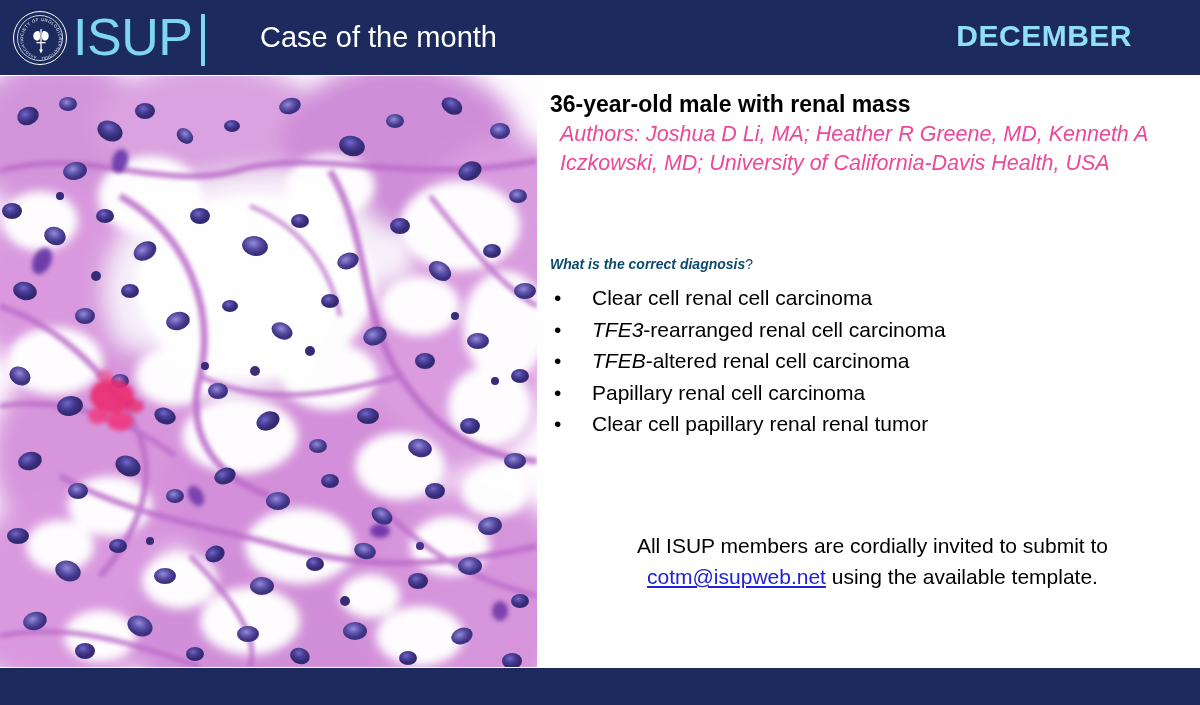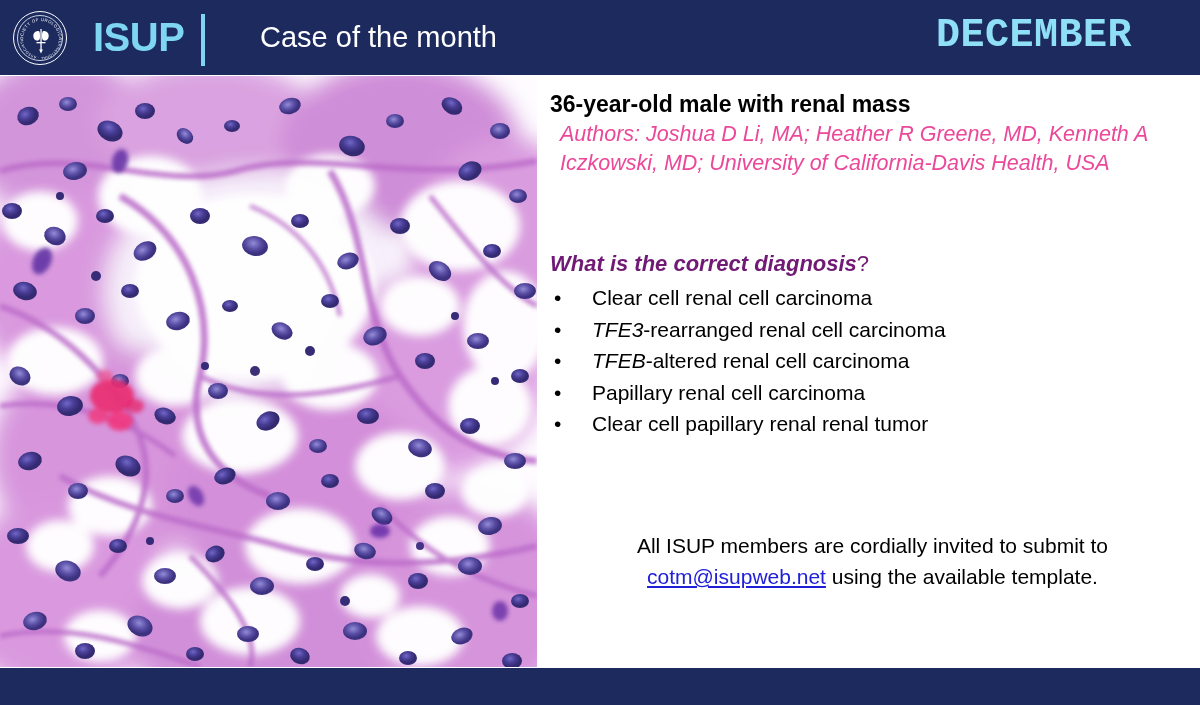--- a/index.html
+++ b/index.html
@@ -26,37 +26,36 @@
   }
   .logo-seal .ring{
     position:absolute;left:3px;top:3px;right:3px;bottom:3px;
     border-radius:50%;
     border:1px solid #c9d3e6;
     box-sizing:border-box;
   }
   .logo-seal svg{position:absolute;left:0;top:0;}
   .brand{
     position:absolute;left:73px;top:13px;
-    font-size:40px;font-weight:bold;letter-spacing:-0.5px;
+    font-size:52px;font-weight:normal;letter-spacing:-0.5px;
     color:#7ed6f2;
     line-height:48px;
-    margin-left:20px;
   }
   .divider{
     position:absolute;left:201px;top:14px;width:4px;height:52px;
     background:#7ed6f2;
   }
   .header-sub{
     position:absolute;left:224px;top:18px;
     font-size:29px;color:#ffffff;line-height:38px;font-weight:normal;margin-left:36px;
   }
   .month{
     position:absolute;right:68px;top:10px;
-    font-size:40px;font-weight:bold;color:#8fe0f7;
-    letter-spacing:0.5px;line-height:52px;font-family:Liberation Mono, monospace;
+    font-size:30px;font-weight:bold;color:#8fe0f7;
+    letter-spacing:0.5px;line-height:52px;
   }
 
   
   .micro-wrap{
     position:absolute;left:0;top:76px;width:537px;height:591px;
     overflow:hidden;background:#fdfbff;
   }
   .micro-wrap svg{display:block;}
 
   
@@ -66,21 +65,21 @@
   .case-title{
     position:absolute;left:2px;top:13px;width:645px;
     font-size:23px;font-weight:bold;color:#000;line-height:30px;
   }
   .authors{
     position:absolute;left:12px;top:44px;width:648px;
     font-size:21.5px;font-style:italic;font-weight:500;color:#ec4899;line-height:29px;
   }
   .question{
     position:absolute;left:2px;top:173px;
-    font-size:22px;font-weight:bold;font-style:italic;color:#701a75;line-height:30px;
+    font-size:14px;font-weight:bold;font-style:italic;color:#0c4a6e;line-height:30px;
   }
   .question .qmark{font-weight:normal;font-style:normal;}
   .options{
     position:absolute;left:2px;top:206px;width:645px;
     margin:0;padding:0;list-style:none;
   }
   .options li{
     position:relative;
     font-size:21px;color:#000;line-height:31.5px;
     padding-left:42px;

